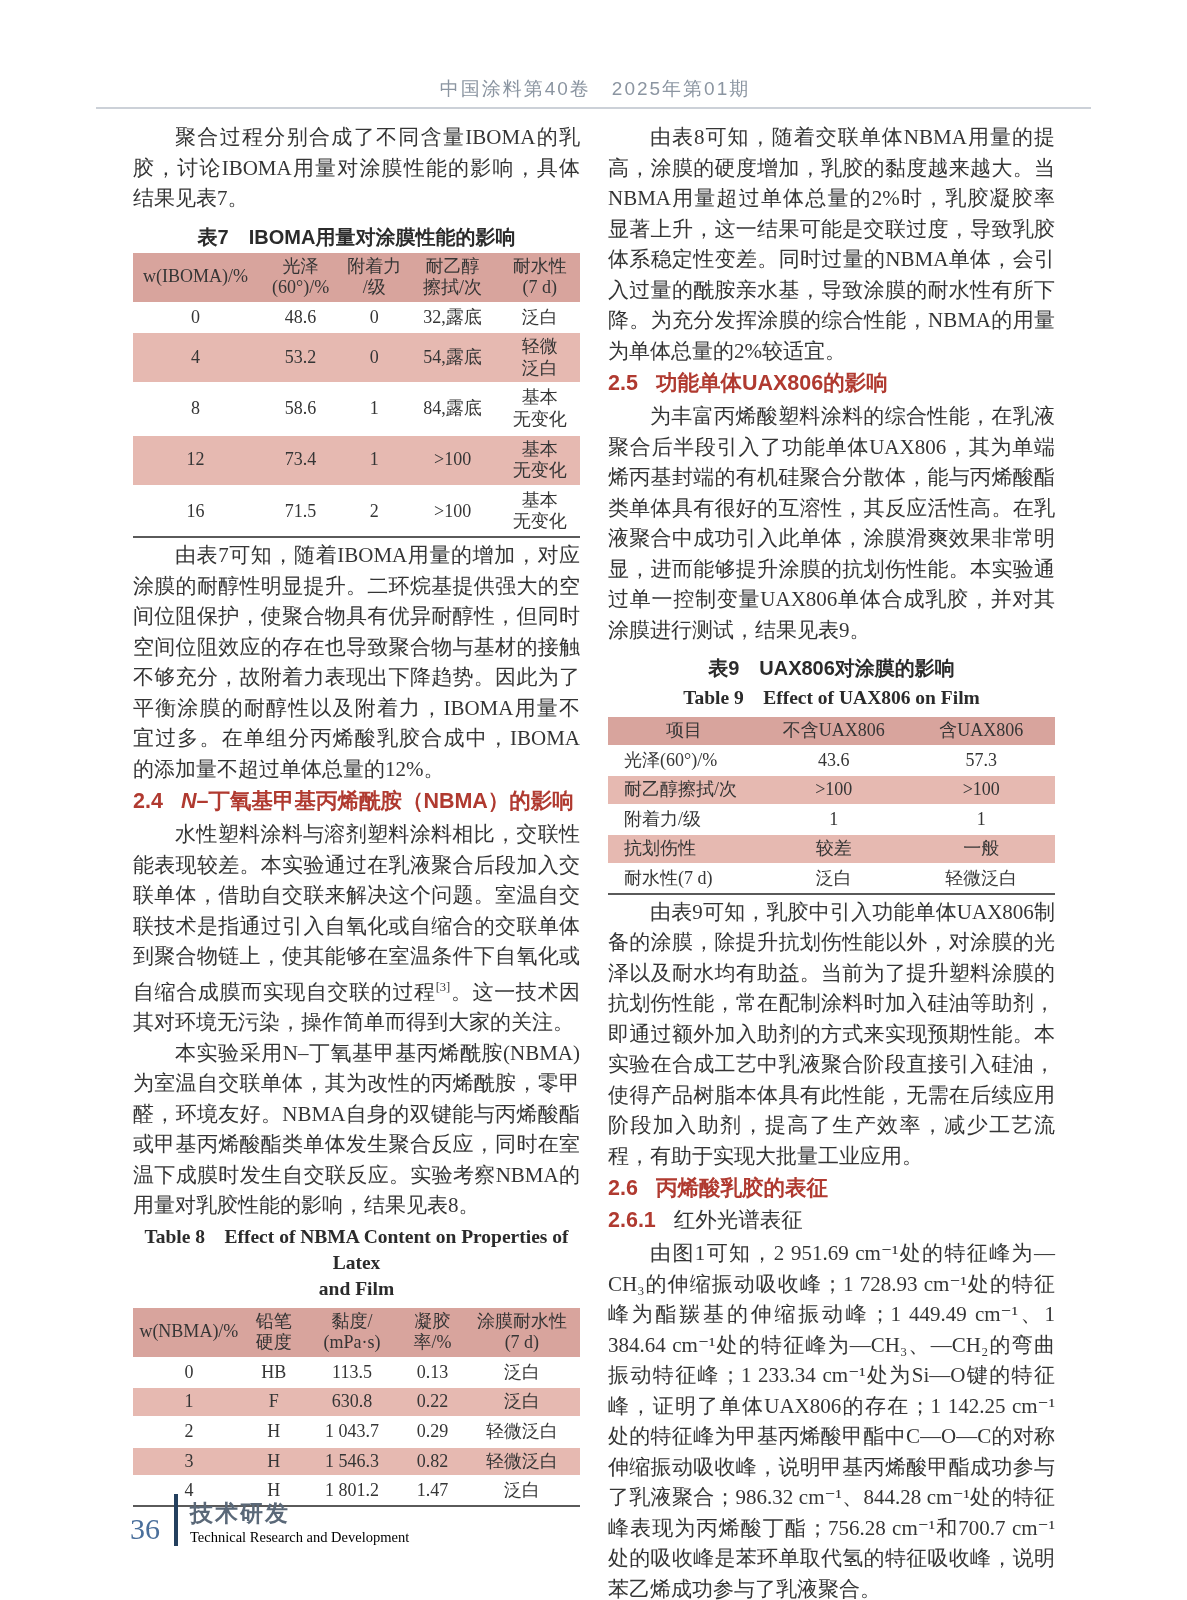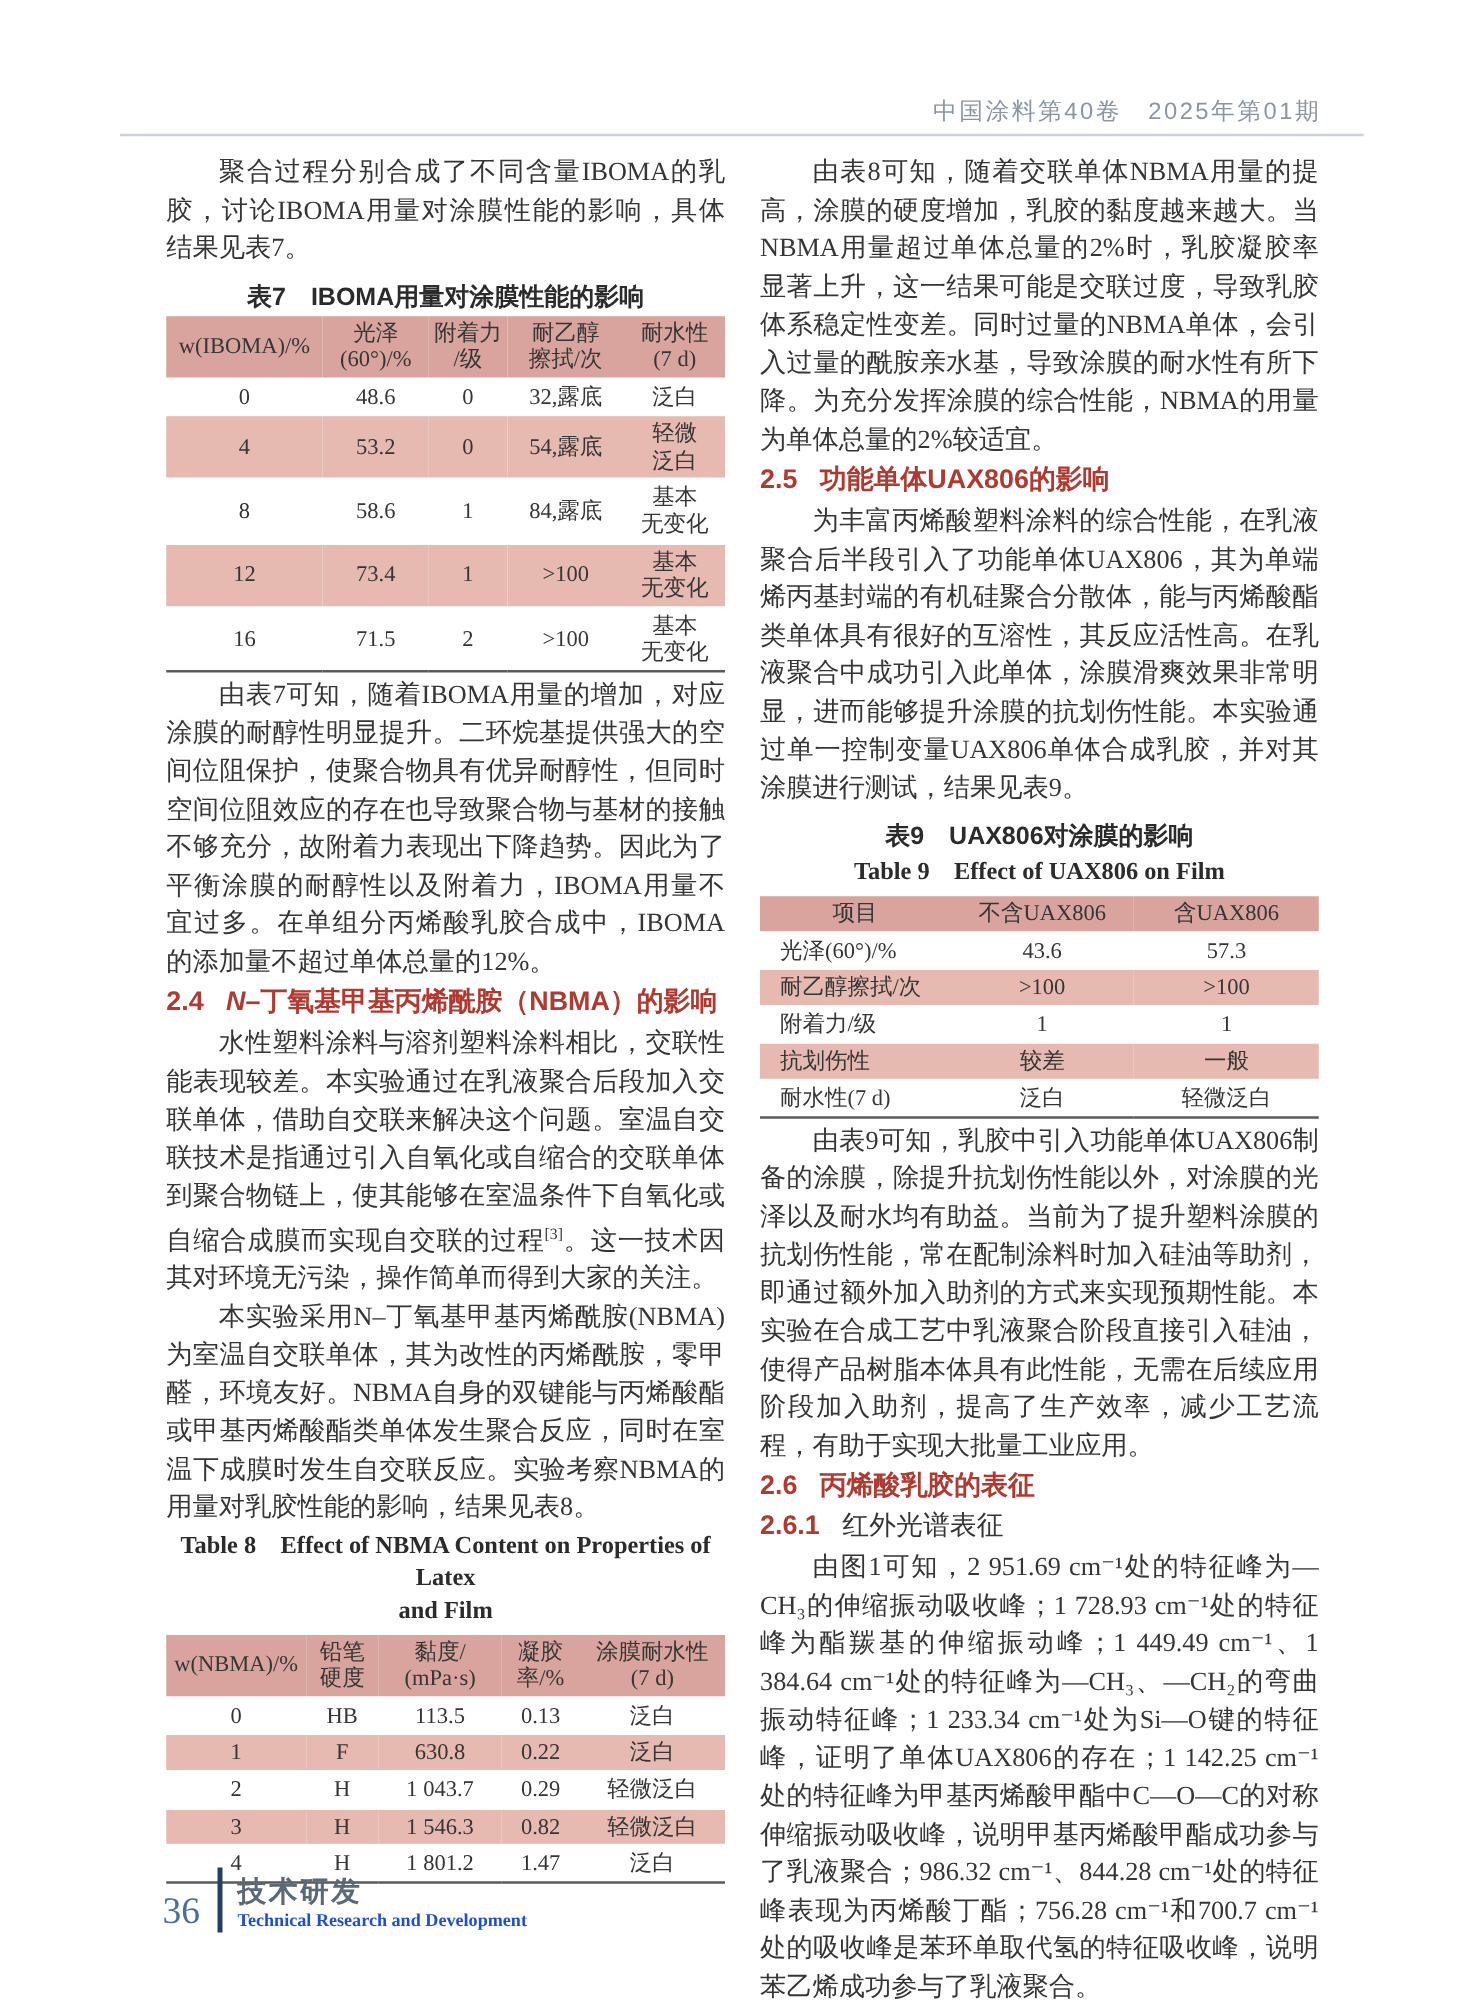--- a/index.html
+++ b/index.html
@@ -2,21 +2,21 @@
 <html><head>
 <meta charset="utf-8">
 <style>
   html,body{margin:0;padding:0;}
   body{width:1187px;height:1600px;position:relative;background:#ffffff;overflow:hidden;
        font-family:"Liberation Serif","DejaVu Serif",serif;color:#353535;}
   .page{position:absolute;inset:0;}
 
   
   .page-header{position:absolute;top:76px;left:133px;width:924px;display:flex;
-      justify-content:flex-end;font-family:"Liberation Sans","DejaVu Sans",sans-serif;
+      justify-content:center;font-family:"Liberation Sans","DejaVu Sans",sans-serif;
       font-size:19px;color:#8b95a1;letter-spacing:2px;}
   .header-rule{position:absolute;top:107px;left:96px;right:96px;border-top:2px solid #ccd1d8;}
 
   
   .col{position:absolute;top:122px;width:447px;}
   .col-left{left:133px;}
   .col-right{left:608px;}
 
   p.body{font-size:21px;line-height:30.5px;text-align:justify;text-indent:2em;margin:0;}
   .mt12{margin-top:12px;} .mt22{margin-top:22px;} .mt8{margin-top:8px;} .mt6{margin-top:6px;}
@@ -41,21 +41,21 @@
   .h3 .rest{color:#353535;font-weight:normal;font-family:"Liberation Serif","DejaVu Serif",serif;}
   sup.ref{font-size:0.6em;}
 
   
   .page-footer{position:absolute;left:130px;top:1494px;display:flex;align-items:flex-end;}
   .pf-num{font-size:30px;color:#4a6f9b;margin-right:14px;}
   .pf-bar{width:4px;height:52px;background:#24405e;margin-right:12px;}
   .pf-text{display:flex;flex-direction:column;justify-content:center;}
   .pf-zh{font-family:Liberation Sans, sans-serif;font-weight:bold;
       font-size:23px;color:#5a6878;letter-spacing:2px;line-height:26px;}
-  .pf-en{font-size:14.5px;color:#1d4ed8;margin-top:3px;font-weight:bold;}
+  .pf-en{font-size:14.5px;color:#000000;margin-top:3px;}
 </style>
 </head>
 <body>
 
 <div class="page">
 
   <div class="page-header">
     <span>中国涂料</span>
     <span>第40卷　2025年第01期</span>
   </div>

